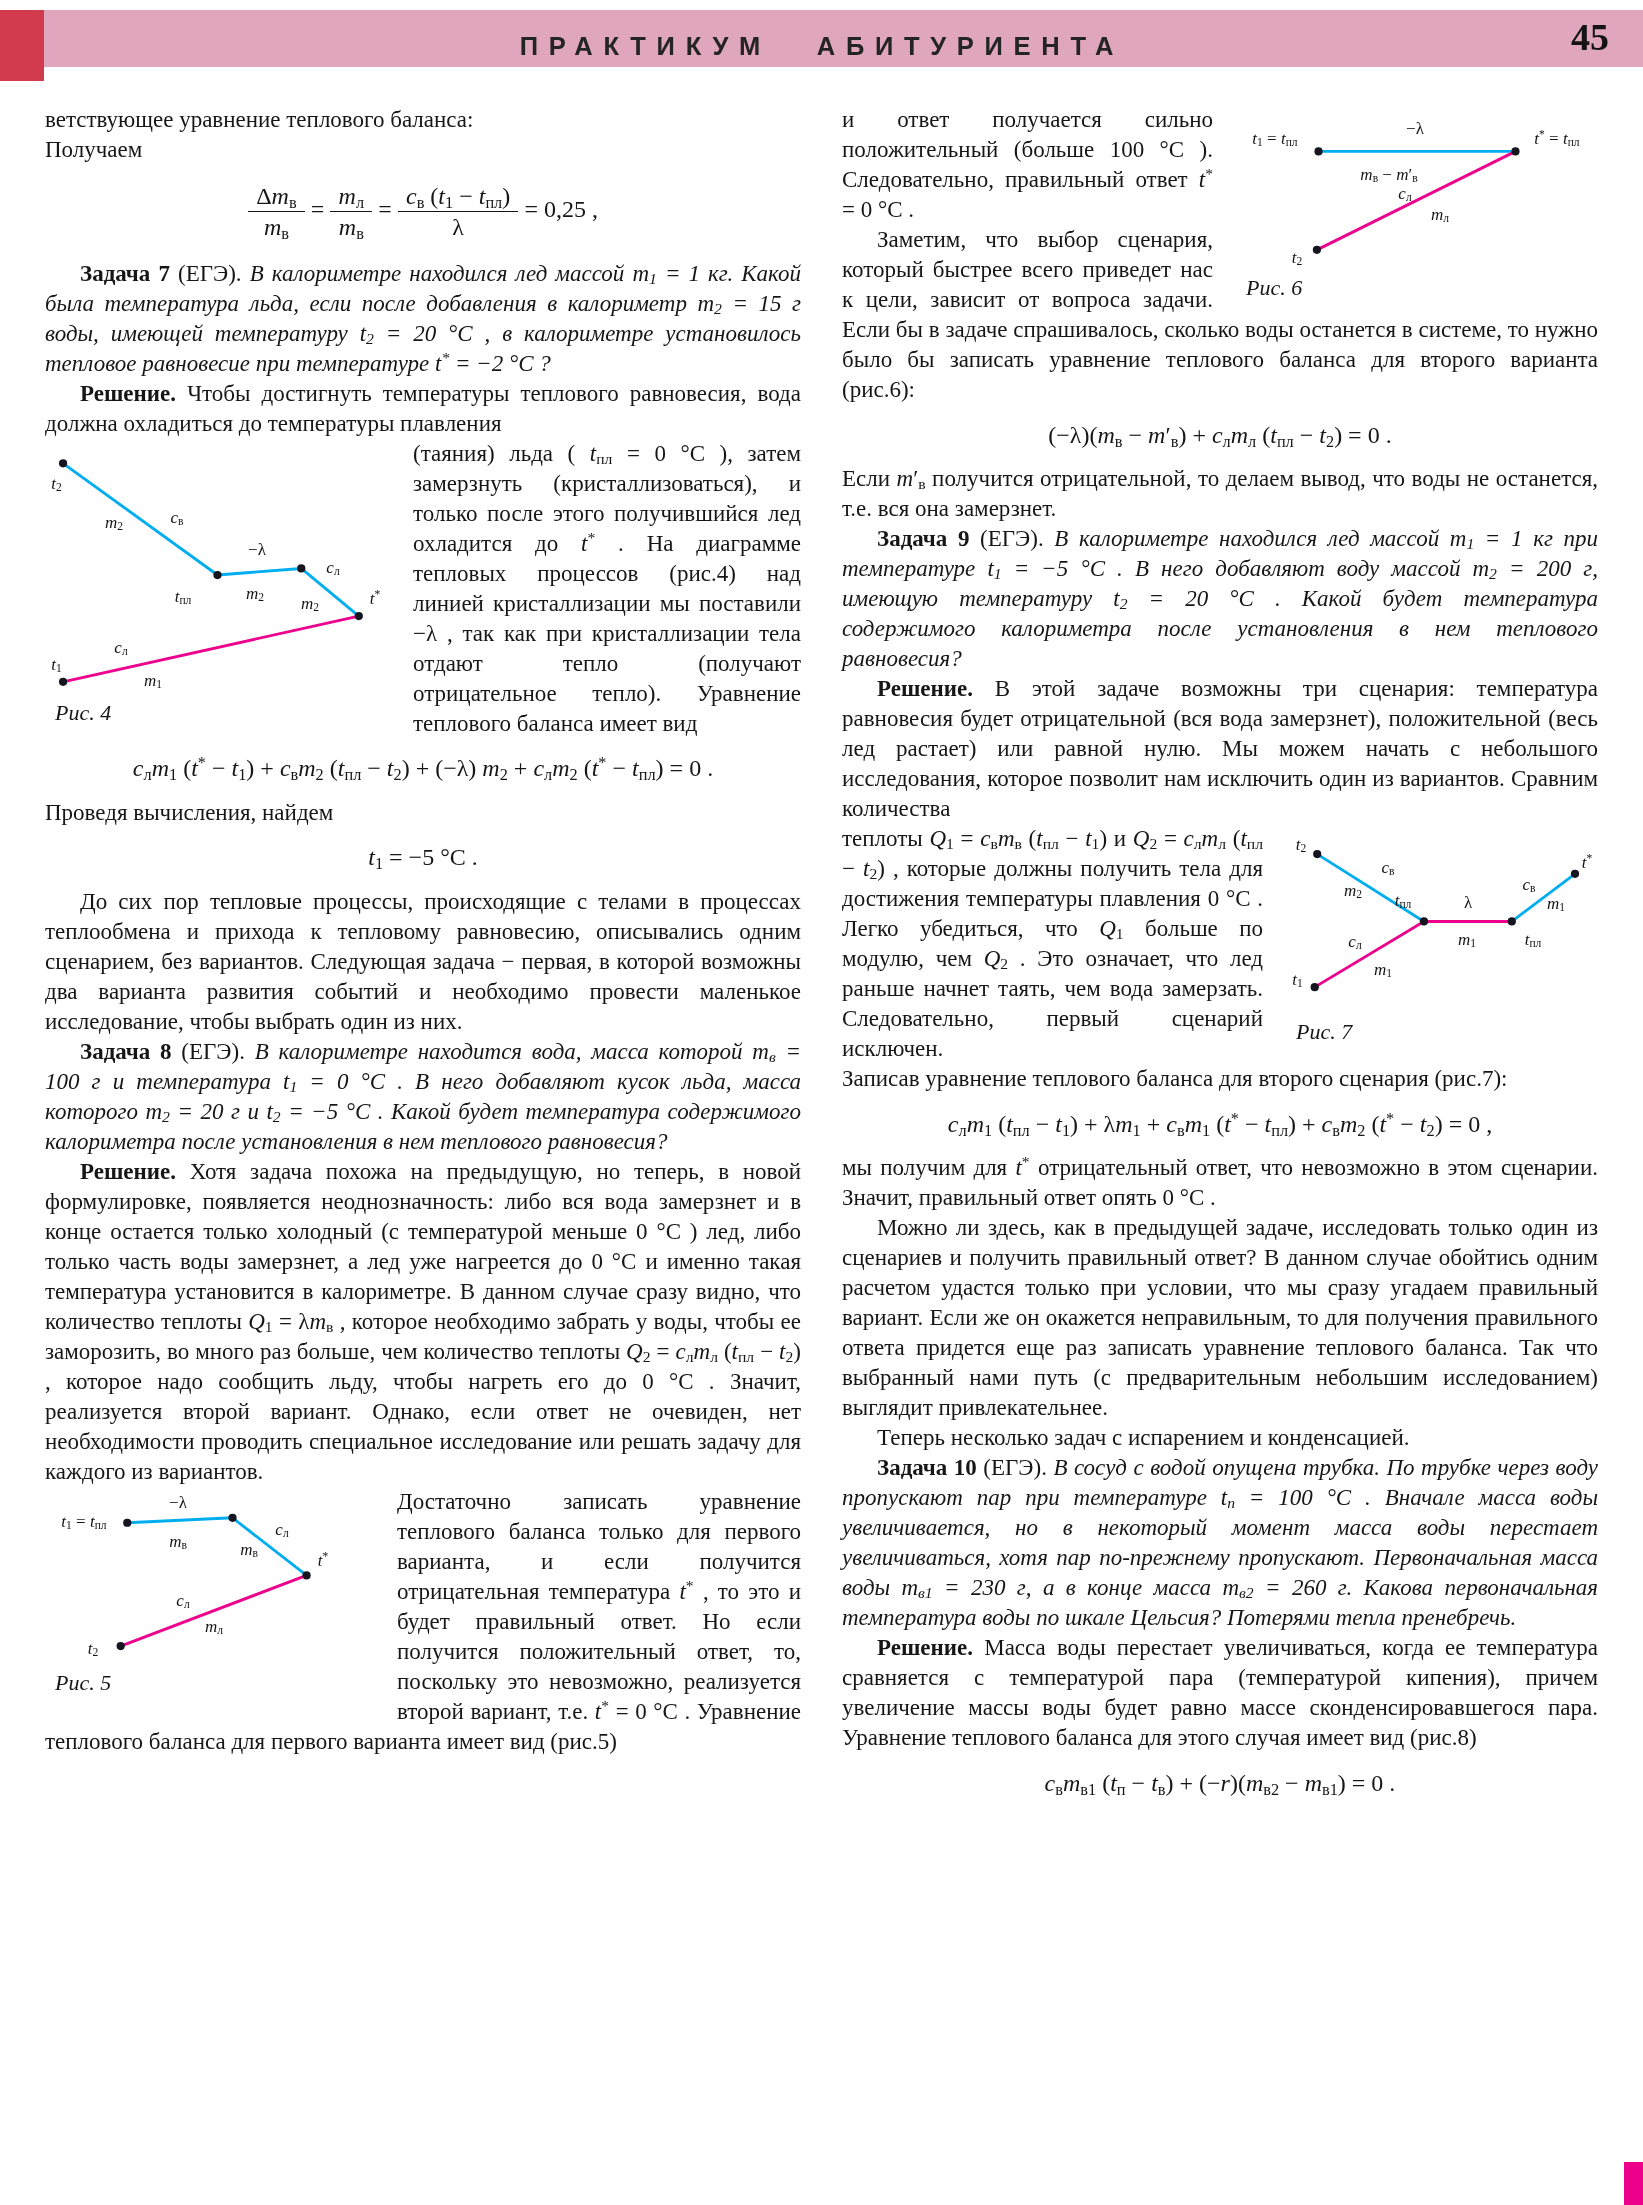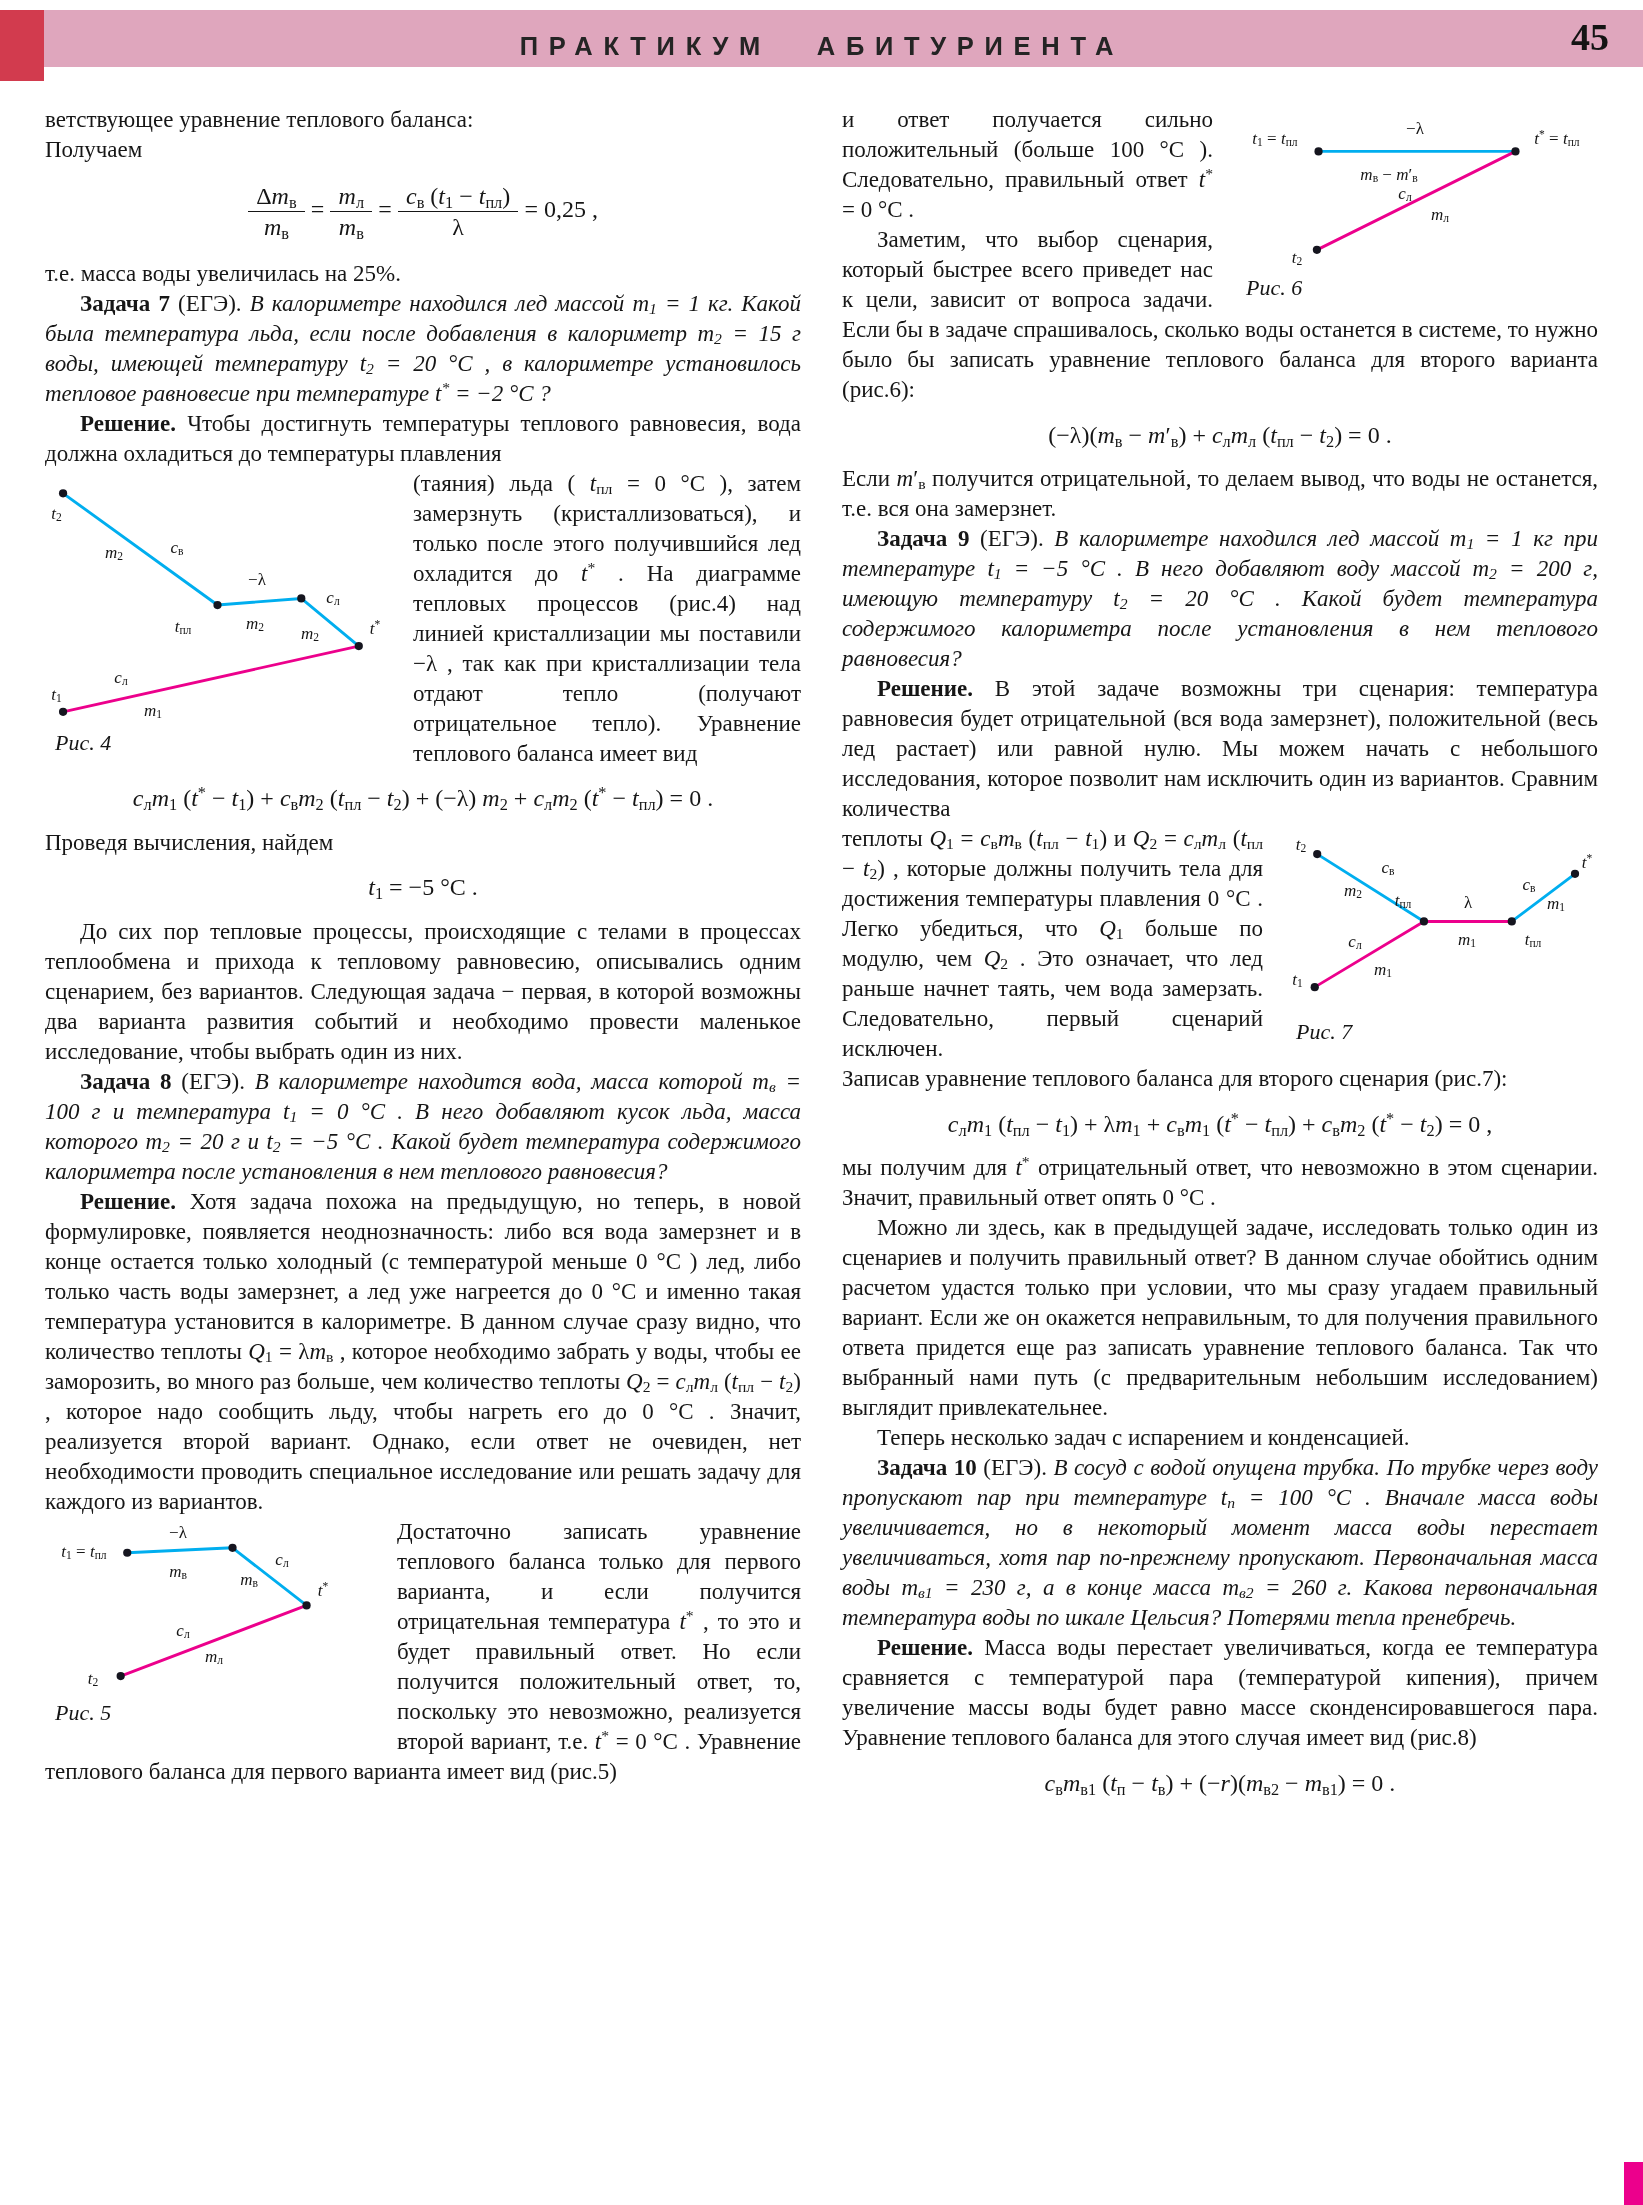--- a/index.html
+++ b/index.html
@@ -57,21 +57,20 @@
     <div class="header-title">ПРАКТИКУМ АБИТУРИЕНТА</div>
     <div class="page-num">45</div>
   </div>
 
   <div class="columns">
 
     <div class="col">
       <p>ветствующее уравнение теплового баланса:</p>
       <p>Получаем</p>
       <div class="formula formula-frac"><span class="frac"><span>Δ<i>m</i><sub>в</sub></span><span><i>m</i><sub>в</sub></span></span> = <span class="frac"><span><i>m</i><sub>л</sub></span><span><i>m</i><sub>в</sub></span></span> = <span class="frac"><span><i>c</i><sub>в</sub> (<i>t</i><sub>1</sub> − <i>t</i><sub>пл</sub>)</span><span>λ</span></span> = 0,25 ,</div>
-      <p>т.е. масса воды увеличилась на 25%.</p>
       <p class="ind"><b>Задача 7</b> (ЕГЭ). <i>В калориметре находился лед массой m<sub>1</sub> = 1 кг. Какой была температура льда, если после добавления в калориметр m<sub>2</sub> = 15 г воды, имеющей температуру t<sub>2</sub> = 20 °C , в калориметре установилось тепловое равновесие при температуре t<sup>*</sup> = −2 °C ?</i></p>
       <p class="ind"><b>Решение.</b> Чтобы достигнуть температуры теплового равновесия, вода должна охладиться до температуры плавления</p>
 
       <div>
         <div class="fig fleft" style="width:345px">
           <svg width="345" height="251" viewBox="0 0 420 305">
             <line class="lnc" x1="22" y1="22" x2="210" y2="158"></line>
             <line class="lnc" x1="210" y1="158" x2="312" y2="150"></line>
             <line class="lnc" x1="312" y1="150" x2="382" y2="208"></line>
             <line class="lnm" x1="22" y1="288" x2="382" y2="208"></line>

